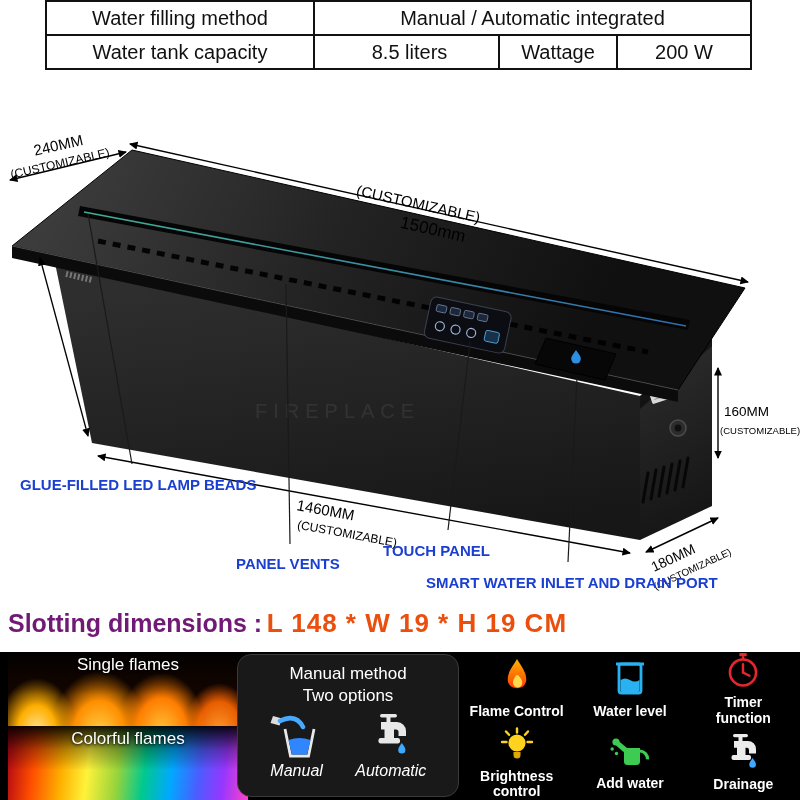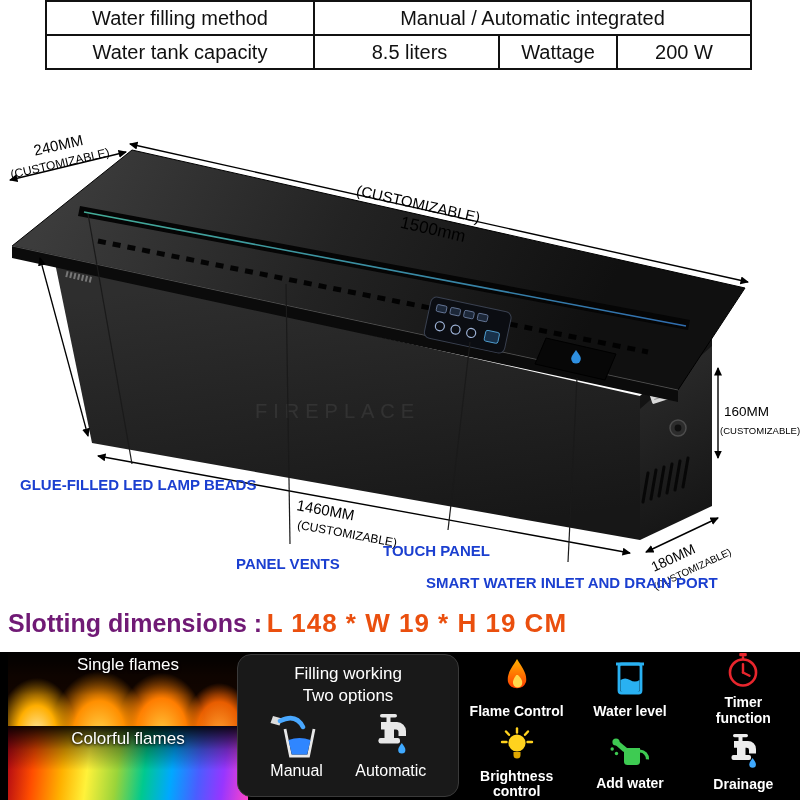--- a/index.html
+++ b/index.html
@@ -46,21 +46,21 @@
       linear-gradient(180deg, rgba(0,0,0,.92) 0%, rgba(0,0,0,.3) 32%, rgba(0,0,0,0) 60%),
       linear-gradient(97deg, #a80016 0%, #ff4d00 12%, #ffb100 24%, #fff23a 34%, #9ad43a 46%, #00c98f 57%, #00a8ff 68%, #4b5dff 79%, #9636ff 89%, #ff44c8 100%);
   }
   .tile-label { position:relative; text-align:center; color:#fff; font-size:17px; margin-top:3px; text-shadow:0 1px 3px #000; }
   .fill-panel {
     position:absolute; left:237px; top:2px; width:222px; height:143px;
     background:#191919; border:1px solid #3a3a3a; border-radius:14px;
     text-align:center; color:#fff;
   }
   .fill-title { font-size:17px; line-height:1.3; margin-top:8px; }
-  .fill-opts { display:flex; justify-content:space-evenly; align-items:flex-end; margin-top:6px; }
+  .fill-opts { display:flex; justify-content:space-evenly; align-items:flex-end; margin-top:6px;font-style:italic; }
   .fill-opt { display:flex; flex-direction:column; align-items:center; gap:3px; }
   .fill-opt-label { font-size:16px; color:#fff; }
   .features {
     position:absolute; left:460px; top:0; width:340px; height:148px;
     display:grid; grid-template-columns:1fr 1fr 1fr; grid-template-rows:74px 74px;
   }
   .feature { display:flex; flex-direction:column; align-items:center; justify-content:center; gap:6px; color:#fff; }
   .feature-label { font-size:14px; font-weight:600; text-align:center; line-height:1.1; max-width:96px; }
 </style>
 </head>
@@ -210,21 +210,21 @@
 
   <div class="tile tile-single">
     <div class="tile-label">Single flames</div>
   </div>
   <div class="tile tile-colorful">
     <div class="tile-label">Colorful flames</div>
   </div>
 
   <div class="fill-panel">
     <div class="fill-title">
-      <div>Filling working</div>
+      <div>Manual method</div>
       <div>Two options</div>
     </div>
     <div class="fill-opts">
       <div class="fill-opt">
         <svg width="54" height="46" viewBox="0 0 54 46">
           <path d="M3 3 l9 2.5 -2.5 7 -9 -2.5 z" fill="#dcdcdc"></path>
           <path d="M10 8 Q26 0 33 14" fill="none" stroke="#49a8ff" stroke-width="4.5" stroke-linecap="round"></path>
           <path d="M15 16 L20.5 43 H38.5 L44 16" fill="none" stroke="#e8e8e8" stroke-width="2.8"></path>
           <path d="M18.5 27 L21.8 41.5 H37.2 L40.5 27 Q29.5 23 18.5 27 Z" fill="#2f86ff"></path>
         </svg>

